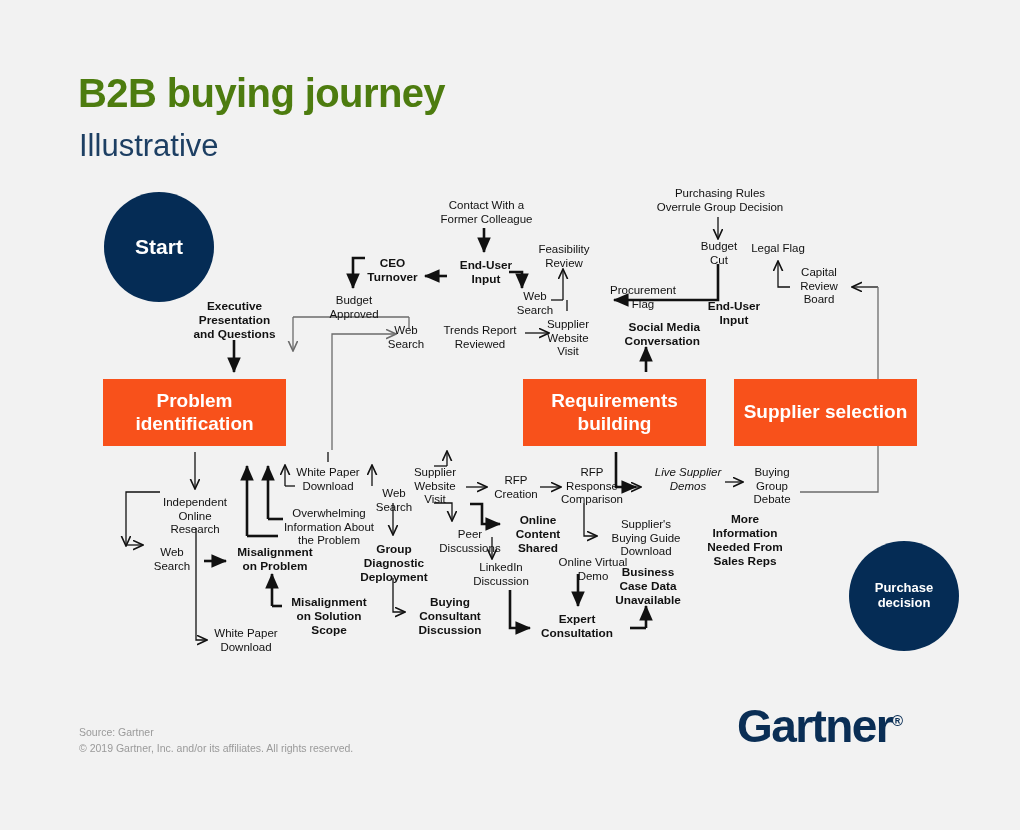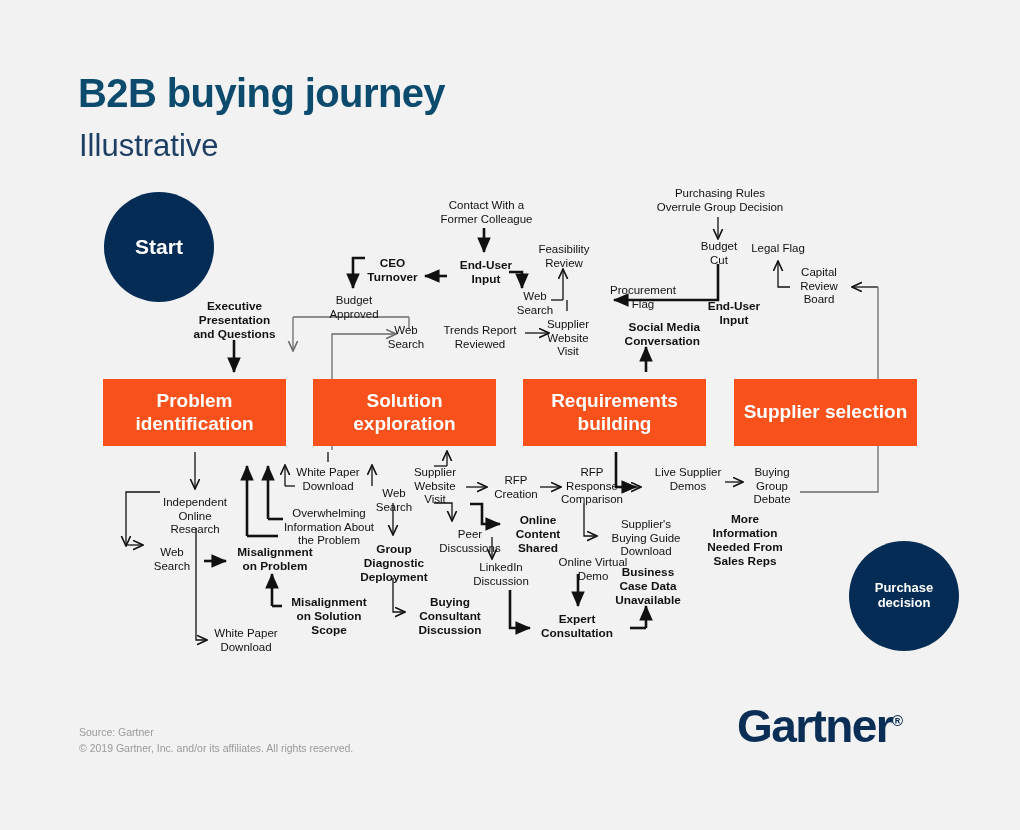--- a/index.html
+++ b/index.html
@@ -9,21 +9,21 @@
     font-family:"Liberation Sans", sans-serif;
     position:relative;
     overflow:hidden;
     -webkit-font-smoothing:antialiased;
   }
   #stage{position:absolute;left:0;top:0;width:1020px;height:830px;}
 
   
   .title{
     position:absolute;left:78px;top:73px;
-    font-size:40px;font-weight:bold;color:#0c4a6e;
+    font-size:40px;font-weight:bold;color:#4d7c0f;
     letter-spacing:-0.6px;line-height:1;
   }
   .subtitle{
     position:absolute;left:79px;top:130px;
     font-size:31px;font-weight:400;color:#1d3f63;
     letter-spacing:0px;line-height:1;
   }
 
   
   .circle{
@@ -186,22 +186,20 @@
 
   <div class="title">B2B buying journey</div>
   <div class="subtitle">Illustrative</div>
 
   <div class="circle" id="start-circle">Start</div>
   <div class="circle" id="purchase-circle">Purchase
 decision</div>
 
   <div class="stagebox" id="box-problem">Problem
 identification</div>
-  <div class="stagebox" id="box-solution">Solution
-exploration</div>
   <div class="stagebox" id="box-requirements">Requirements
 building</div>
   <div class="stagebox" id="box-supplier">Supplier
 selection</div>
 
   <div id="nodes-above">
       <div class="node bold" style="left: 182px; top: 300px; width: 105px;">Executive
 Presentation
 and Questions</div>
       <div class="node bold" style="left: 355px; top: 257px; width: 75px;">CEO
@@ -282,21 +280,21 @@
       <div class="node" style="left: 539px; top: 556px; width: 84px; margin-left: 12px;">Online Virtual
 Demo</div>
       <div class="node bold" style="left: 534px; top: 613px; width: 86px;">Expert
 Consultation</div>
       <div class="node" style="left: 603px; top: 518px; width: 86px;">Supplier's
 Buying Guide
 Download</div>
       <div class="node bold" style="left: 604px; top: 566px; width: 88px;">Business
 Case Data
 Unavailable</div>
-      <div class="node" style="left: 645px; top: 466px; width: 86px;">Live Supplier
+      <div class="node" style="left: 645px; top: 466px; width: 86px; font-style: italic;">Live Supplier
 Demos</div>
       <div class="node" style="left: 745px; top: 466px; width: 54px;">Buying
 Group
 Debate</div>
       <div class="node bold" style="left: 702px; top: 513px; width: 86px;">More
 Information
 Needed From
 Sales Reps</div>
     </div>
 

